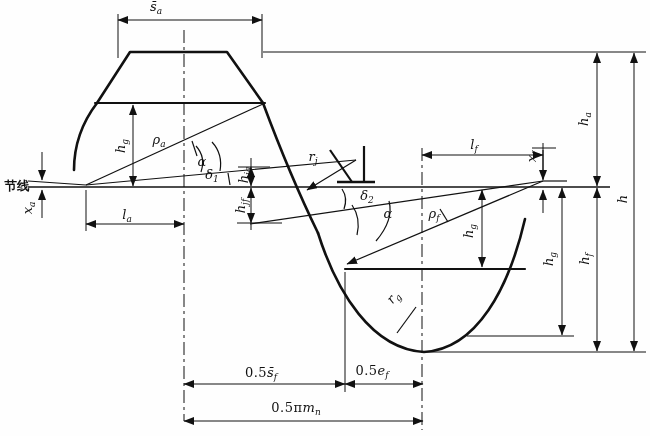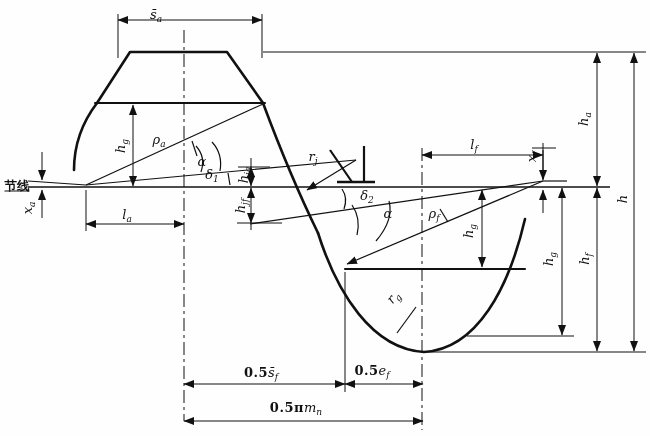--- a/index.html
+++ b/index.html
@@ -2,24 +2,24 @@
 <html><head>
 <meta charset="utf-8">
 <style>
   html,body{margin:0;padding:0;background:#fff;}
   .fig{position:relative;width:650px;height:436px;background:#fefefe;overflow:hidden;
        font-family:"DejaVu Serif",serif;color:#111;}
   svg{position:absolute;left:0;top:0;}
   .lbl{position:absolute;transform:translate(-50%,-50%);
        font:italic 13px "DejaVu Serif",serif;color:#111;white-space:nowrap;line-height:1;}
   .lbl sub{font-size:9px;font-style:italic;vertical-align:-3px;}
-  .lbl .pre{font-style:normal;letter-spacing:.5px;font-weight:bold;}
+  .lbl .pre{font-style:normal;letter-spacing:.5px;}
   .rot{transform:translate(-50%,-50%) rotate(-90deg);}
   .r45{transform:translate(-50%,-50%) rotate(-50deg);}
-  .cjk{font:bold 12.5px "DejaVu Sans",sans-serif;font-style:normal;text-decoration:underline;}
+  .cjk{font:bold 12.5px "DejaVu Sans",sans-serif;font-style:normal;}
 </style>
 </head>
 <body>
 
 <div class="fig">
 
 <svg width="650" height="436" viewBox="0 0 650 436">
   <defs>
     <marker id="arr" orient="auto-start-reverse" markerWidth="11" markerHeight="8" refX="10" refY="4" markerUnits="userSpaceOnUse">
       <path d="M0,0 L10.5,4 L0,8 z" fill="#111"></path>
@@ -115,21 +115,21 @@
     <path d="M342,189 Q348,198 344,209"></path>
     <path d="M352,205 Q361,218 357,235"></path>
     <path d="M389,201 Q394,220 376,241"></path>
     <path d="M440,209 L448,222"></path>
     <path d="M416,307 L397,333"></path>
   </g>
 </svg>
 
 <div class="lbl cjk" style="left:17px;top:186px"><span class="b">节线</span></div>
 
-<div class="lbl" style="left:156px;top:16px"><span class="b">s̄</span><sub>a</sub></div>
+<div class="lbl" style="left:156px;top:8px"><span class="b">s̄</span><sub>a</sub></div>
 <div class="lbl rot" style="left:29px;top:208px"><span class="b">x</span><sub>a</sub></div>
 <div class="lbl" style="left:127px;top:216px"><span class="b">l</span><sub>a</sub></div>
 <div class="lbl rot" style="left:122px;top:146px"><span class="b">h</span><sub>g</sub></div>
 <div class="lbl" style="left:159px;top:141px"><span class="b">ρ</span><sub>a</sub></div>
 <div class="lbl" style="left:202px;top:161px"><span class="b">α</span></div>
 <div class="lbl" style="left:212px;top:176px"><span class="b">δ</span><sub>1</sub></div>
 <div class="lbl rot" style="left:245px;top:175px"><span class="b">h</span><sub>ja</sub></div>
 <div class="lbl rot" style="left:242px;top:206px"><span class="b">h</span><sub>jf</sub></div>
 <div class="lbl" style="left:313px;top:158px"><span class="b">r</span><sub>j</sub></div>
 <div class="lbl" style="left:367px;top:197px"><span class="b">δ</span><sub>2</sub></div>

